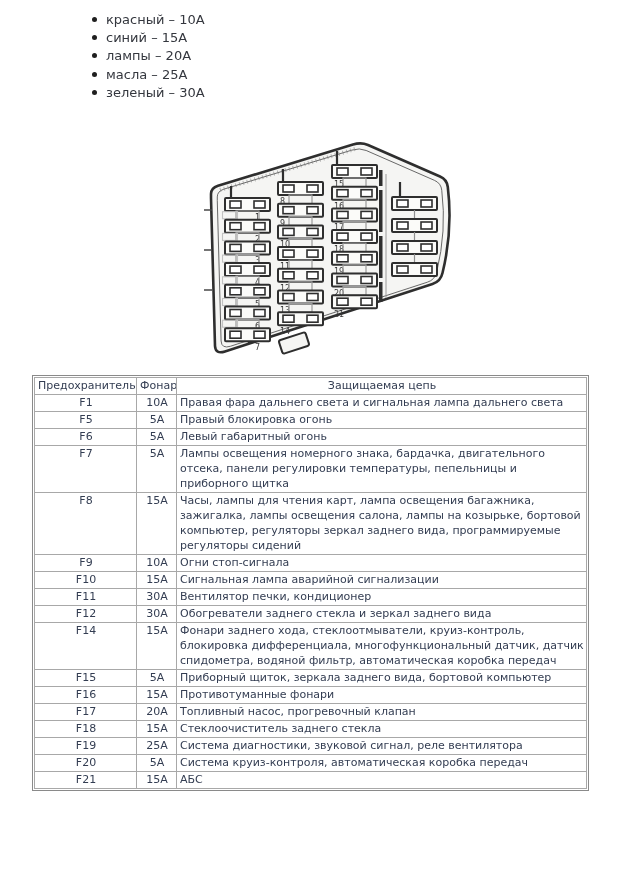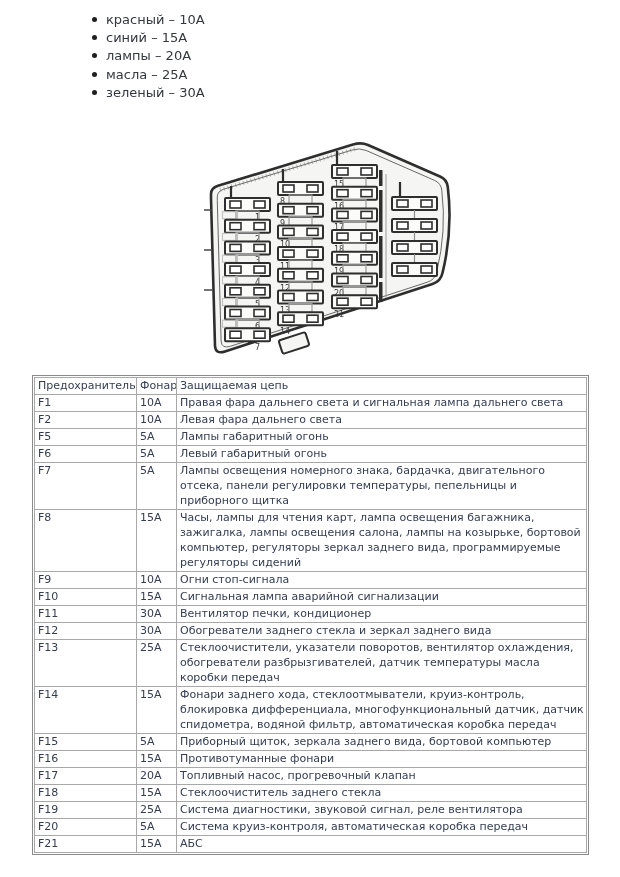--- a/index.html
+++ b/index.html
@@ -12,21 +12,21 @@
   .legend-item{display:flex;align-items:center;height:18.4px;font-size:13px;color:#34373e;}
   .bullet{width:5px;height:5px;border-radius:50%;background:#1f1f1f;margin-right:9px;flex:none;}
   
   .diagram{position:absolute;left:195px;top:140px;width:280px;height:240px;}
   .fuse-num{font-size:8px;fill:#3a3a3a;font-family:"DejaVu Sans",sans-serif;}
   
   .table-wrap{position:absolute;left:32px;top:375px;border:1px solid #8a8a8a;padding:1px;background:#fff;}
   table{border-collapse:collapse;table-layout:fixed;width:553px;
         font-size:11px;line-height:15px;color:#333d52;}
   td{border:1px solid #a8a8a8;padding:0 2px 1px 3px;vertical-align:top;overflow:hidden;}
-  .nowrap{white-space:nowrap;}
+  .nowrap{white-space:nowrap;text-align:center;}
 </style>
 </head>
 <body>
 
 <div class="legend">
   <div class="legend-item">
     <span class="bullet"></span>
     <span>красный – 10А</span>
   </div>
   <div class="legend-item">
@@ -272,28 +272,23 @@
           <td class="nowrap">Защищаемая цепь</td>
         </tr>
       </thead>
     <tbody id="fuse-table-body">
         <tr>
           <td class="nowrap">F1</td>
           <td class="nowrap">10A</td>
           <td>Правая фара дальнего света и сигнальная лампа дальнего света</td>
         </tr>
         <tr>
-          <td class="nowrap">F2</td>
-          <td class="nowrap">10A</td>
-          <td>Левая фара дальнего света</td>
-        </tr>
-        <tr>
           <td class="nowrap">F5</td>
           <td class="nowrap">5A</td>
-          <td>Лампы габаритный огонь</td>
+          <td>Правый блокировка огонь</td>
         </tr>
         <tr>
           <td class="nowrap">F6</td>
           <td class="nowrap">5A</td>
           <td>Левый габаритный огонь</td>
         </tr>
         <tr>
           <td class="nowrap">F7</td>
           <td class="nowrap">5A</td>
           <td>Лампы освещения номерного знака, бардачка, двигательного отсека, панели регулировки температуры, пепельницы и приборного щитка</td>
@@ -317,25 +312,20 @@
           <td class="nowrap">F11</td>
           <td class="nowrap">30A</td>
           <td>Вентилятор печки, кондиционер</td>
         </tr>
         <tr>
           <td class="nowrap">F12</td>
           <td class="nowrap">30A</td>
           <td>Обогреватели заднего стекла и зеркал заднего вида</td>
         </tr>
         <tr>
-          <td class="nowrap">F13</td>
-          <td class="nowrap">25A</td>
-          <td>Стеклоочистители, указатели поворотов, вентилятор охлаждения, обогреватели разбрызгивателей, датчик температуры масла коробки передач</td>
-        </tr>
-        <tr>
           <td class="nowrap">F14</td>
           <td class="nowrap">15A</td>
           <td>Фонари заднего хода, стеклоотмыватели, круиз-контроль, блокировка дифференциала, многофункциональный датчик, датчик спидометра, водяной фильтр, автоматическая коробка передач</td>
         </tr>
         <tr>
           <td class="nowrap">F15</td>
           <td class="nowrap">5A</td>
           <td>Приборный щиток, зеркала заднего вида, бортовой компьютер</td>
         </tr>
         <tr>

